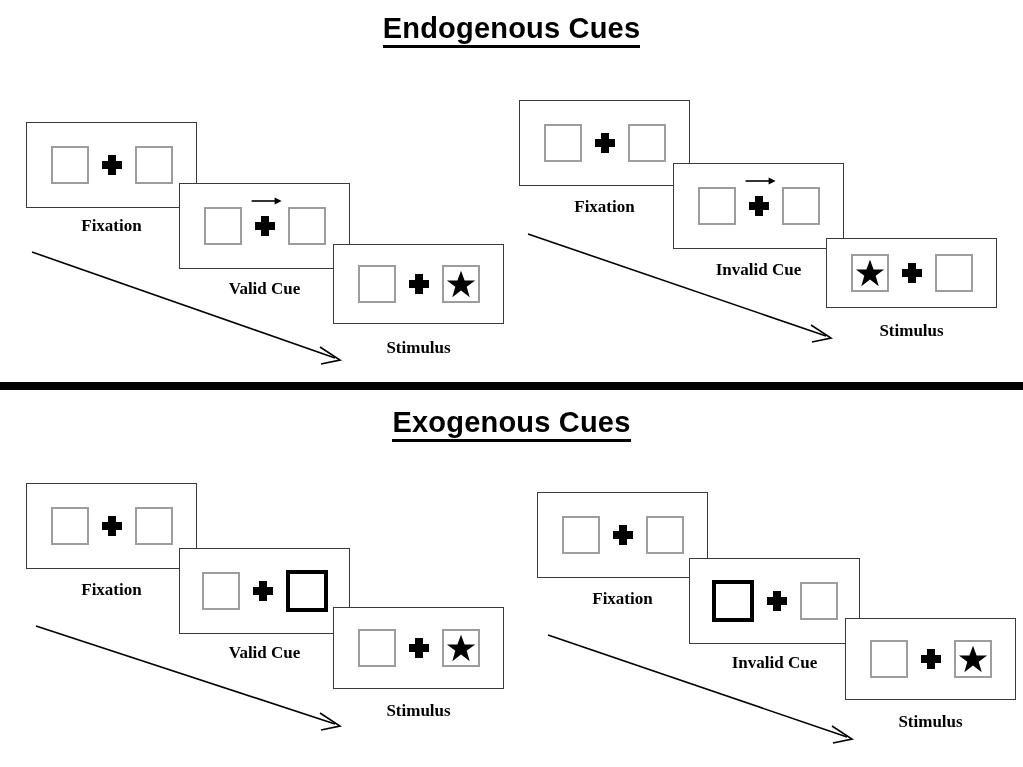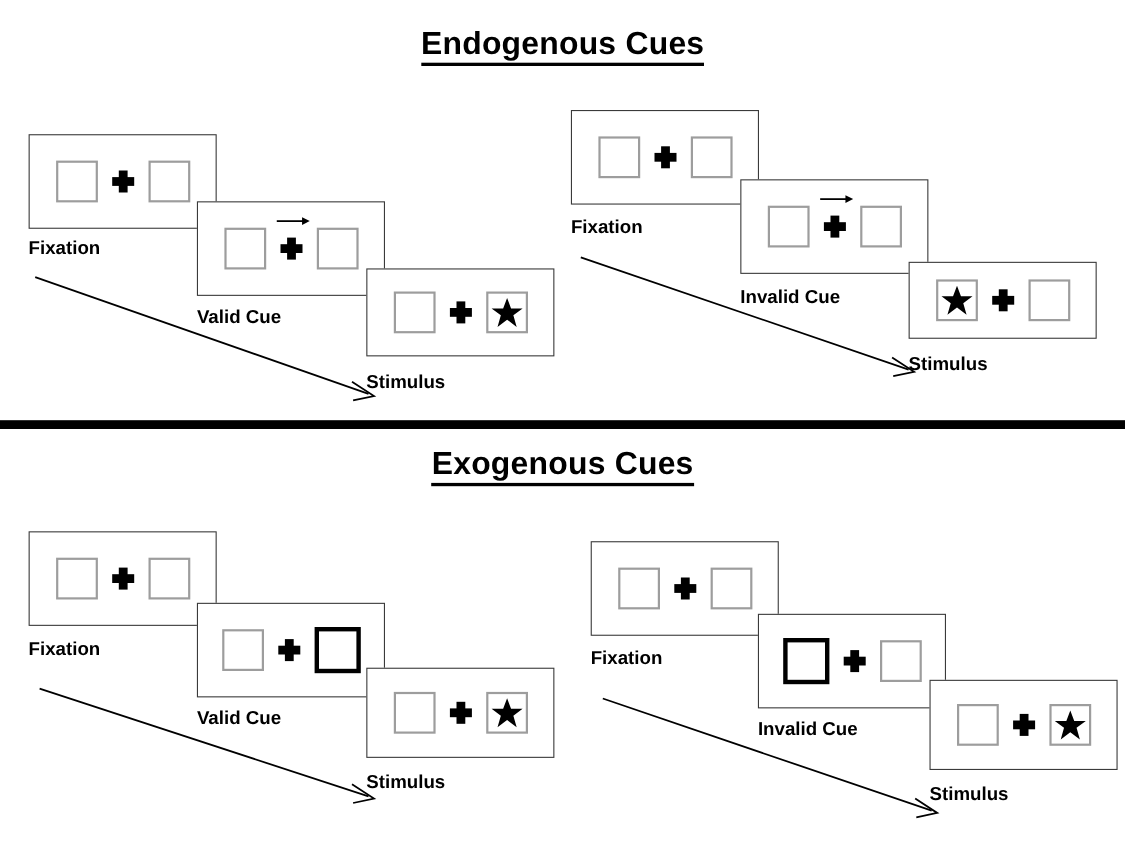--- a/index.html
+++ b/index.html
@@ -128,34 +128,35 @@
     height: 30px;
     display: block;
   }
 
   
   .frame-label {
     position: absolute;
     font-size: 17px;
     font-weight: bold;
     white-space: nowrap;
-    text-align: left;
+    text-align: center;
+    font-family: Liberation Serif, serif;
   }
 
   
   .flow-arrow {
     position: absolute;
     overflow: visible;
     pointer-events: none;
   }
 </style>
 </head>
 <body>
 
-<div class="section-title" style="top:24px;">
+<div class="section-title" style="top:12px;">
   <span>Endogenous Cues</span>
 </div>
 
 <div class="frame" style="left:26px; top:122px; width:171px; height:86px;">
   <div class="frame-inner">
     <div class="sq"></div>
     <div class="plus-wrap">
       <div class="plus"></div>
     </div>
     <div class="sq"></div>

